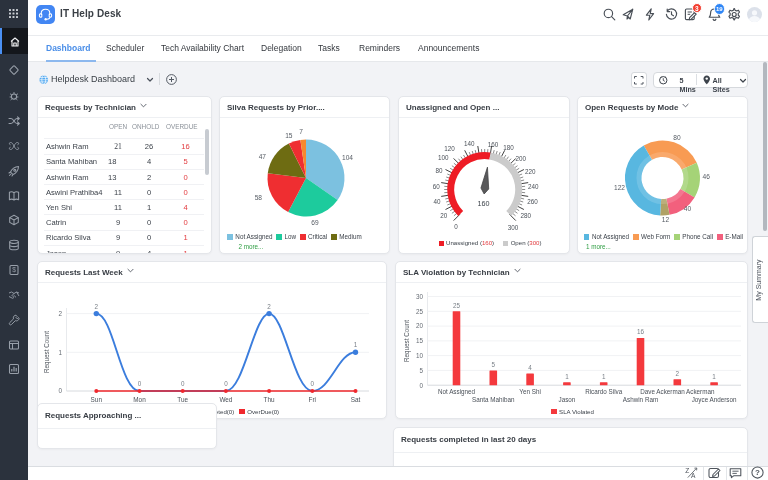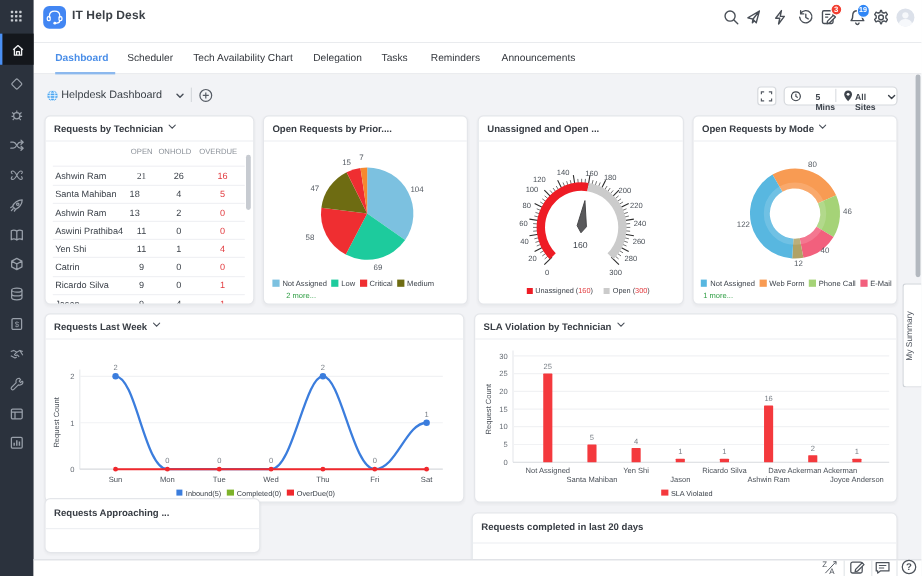--- a/index.html
+++ b/index.html
@@ -220,21 +220,21 @@
 <div class="abs" style="left:136.5px;top:136.4px;width:22px;text-align:center;font-size:7.6px;color:#e23b3f;">1</div>
 <div class="abs" style="left:6px;top:132.5px;width:160px;border-top:1px solid #f0f1f4;"></div>
 <div class="abs" style="left:8px;top:151.6px;font-size:7.6px;color:#3c424a;white-space:nowrap;">Jason</div>
 <div class="abs" style="left:70px;top:151.6px;width:20px;text-align:center;font-size:7.6px;color:#3c424a;">9</div>
 <div class="abs" style="left:100px;top:151.6px;width:22px;text-align:center;font-size:7.6px;color:#3c424a;">4</div>
 <div class="abs" style="left:136.5px;top:151.6px;width:22px;text-align:center;font-size:7.6px;color:#e23b3f;">1</div>
 <div class="abs" style="left:6px;top:147.7px;width:160px;border-top:1px solid #f0f1f4;"></div>
 <div class="abs" style="left:167px;top:32px;width:3.5px;height:46px;background:#c7cbd1;border-radius:2px;"></div>
 </div>
 <div class="panel" style="left:219px;top:96px;width:171px;height:158px;">
-      <div class="ptitle">Open Requests by Prior....</div>
+      <div class="ptitle">Silva Requests by Prior....</div>
       <div class="pdiv"></div>
       <svg style="left:0;top:0;" width="171" height="158" viewBox="0 0 171 158">
 <g transform="translate(-219,-96)">
 <path d="M305.0,177.0 L305.00,138.50 A38.5,38.5 0 0 1 336.61,198.97 Z" fill="#7cc1e0"></path>
 <path d="M305.0,177.0 L336.61,198.97 A38.5,38.5 0 0 1 287.16,211.12 Z" fill="#1dcb9d"></path>
 <path d="M305.0,177.0 L287.16,211.12 A38.5,38.5 0 0 1 266.80,172.17 Z" fill="#ef2e31"></path>
 <path d="M305.0,177.0 L266.80,172.17 A38.5,38.5 0 0 1 287.88,142.52 Z" fill="#6e6c12"></path>
 <path d="M305.0,177.0 L287.88,142.52 A38.5,38.5 0 0 1 299.38,138.91 Z" fill="#ef2e31"></path>
 <path d="M305.0,177.0 L299.38,138.91 A38.5,38.5 0 0 1 305.00,138.50 Z" fill="#f6882f"></path>
 <g font-size="6.6" fill="#555b63">
@@ -452,21 +452,21 @@
 <rect x="277.5" y="117.3" width="7.6" height="5.9" fill="#f4393d" rx="0.5"></rect>
 <text x="281.3" y="113.8" font-size="6.3" fill="#7a8088" text-anchor="middle">2</text>
 <text x="281.3" y="132.0" font-size="6.3" fill="#4a5058" text-anchor="middle">Dave Ackerman Ackerman</text>
 <rect x="314.3" y="120.2" width="7.6" height="3.0" fill="#f4393d" rx="0.5"></rect>
 <text x="318.1" y="116.7" font-size="6.3" fill="#7a8088" text-anchor="middle">1</text>
 <text x="318.1" y="139.5" font-size="6.3" fill="#4a5058" text-anchor="middle">Joyce Anderson</text>
 <text x="13" y="79" font-size="6.3" fill="#4a5058" text-anchor="middle" transform="rotate(-90 13 79)">Request Count</text>
 </svg>
       <div class="leg" style="left:0;top:145.5px;width:353px;font-size:6.1px;"><span class="sq" style="background:#f4393d;margin-right:2.5px;"></span>SLA Violated</div>
     </div>
-<div class="panel" style="left:37px;top:415px;width:180px;height:46px;padding-left:14px;">
+<div class="panel" style="left:37px;top:403px;width:180px;height:46px;padding-left:14px;">
       <div class="ptitle" style="top:6.5px;">Requests Approaching ...</div>
       <div class="pdiv" style="top:24px;"></div>
     </div>
 <div class="panel" style="left:393px;top:427px;width:355px;height:46px;">
       <div class="ptitle" style="top:6.5px;">Requests completed in last 20 days</div>
       <div class="pdiv" style="top:24px;"></div>
     </div>
 <div class="abs" style="left:752px;top:236px;width:16px;height:87px;background:#fff;border:1px solid #cfd3d8;border-right:none;border-radius:3px 0 0 3px;"></div>
 <div class="abs" style="left:730px;top:275px;width:60px;height:10px;transform:rotate(-90deg);font-size:7px;color:#4a505a;text-align:center;">My Summary</div>
 <div class="abs" id="bottombar"></div>

